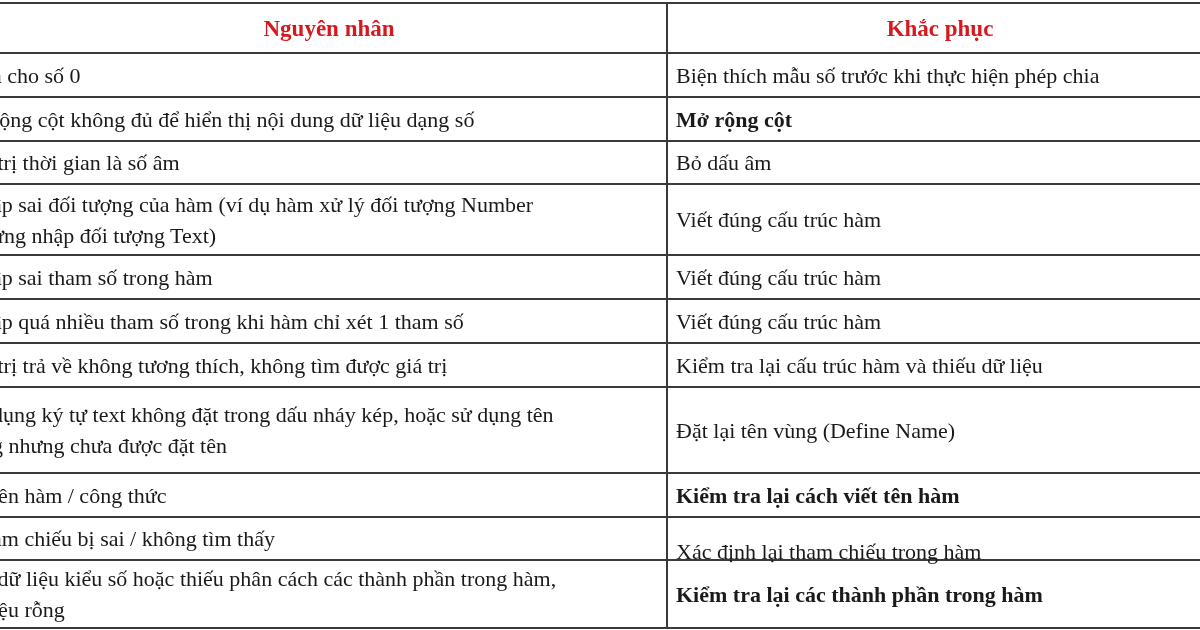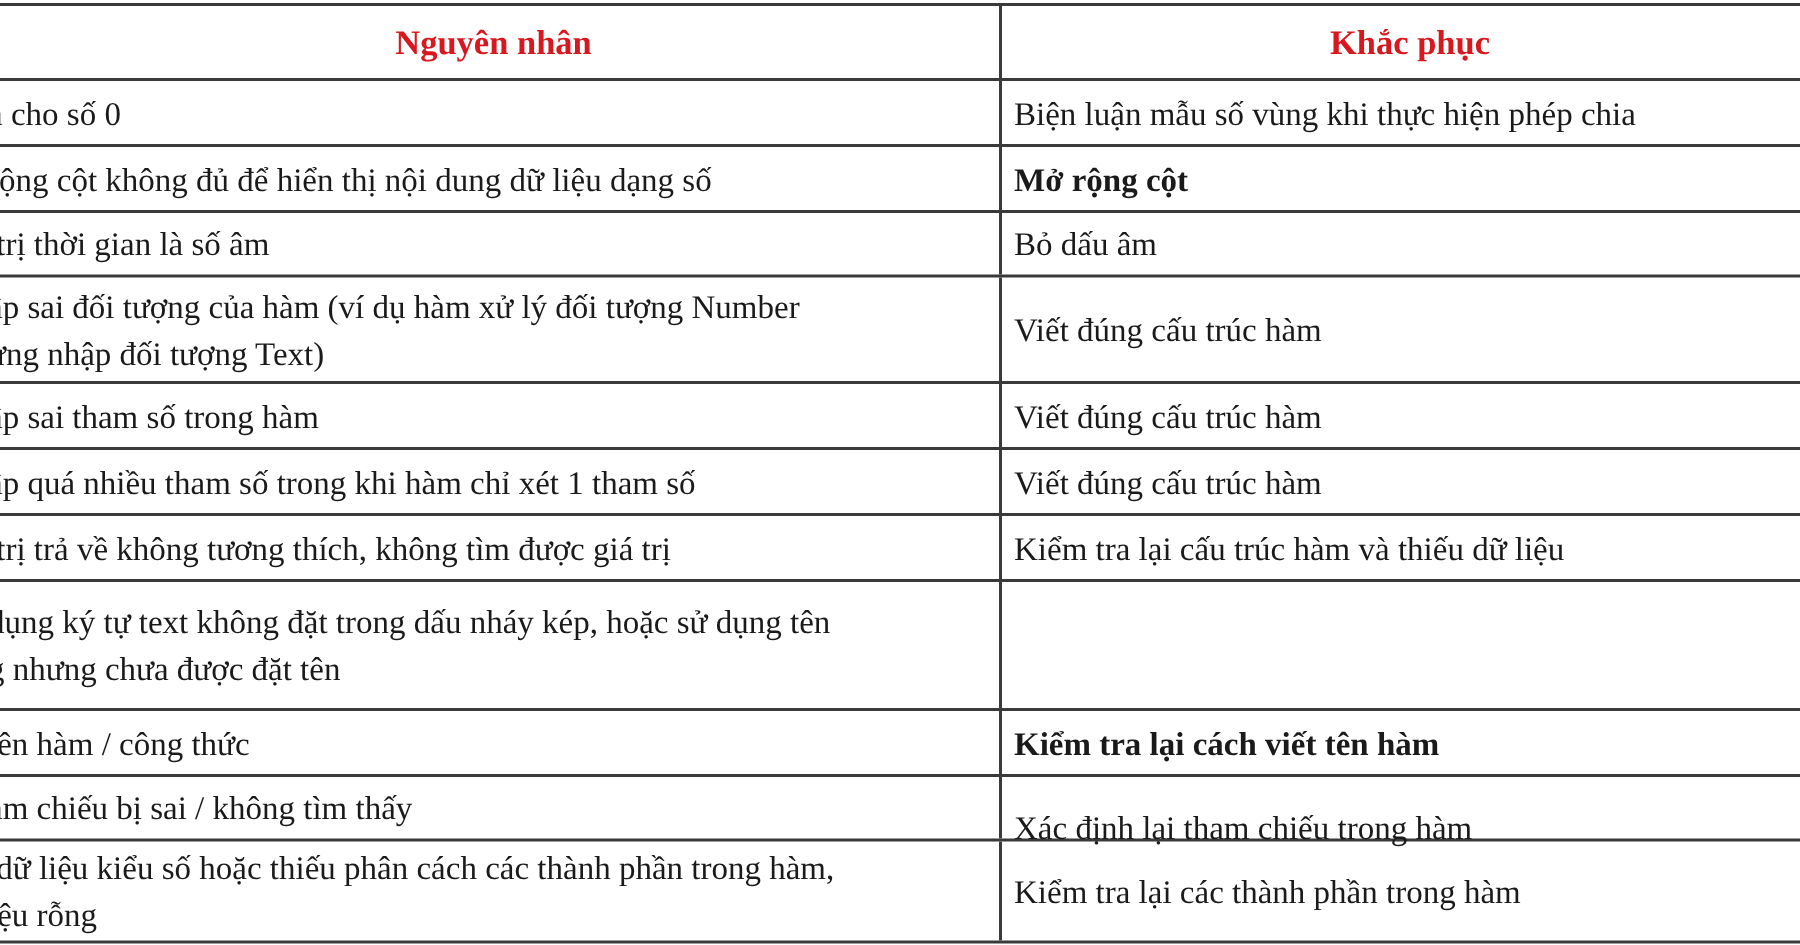--- a/index.html
+++ b/index.html
@@ -68,21 +68,21 @@
   </div>
   <div id="rows">
       <div class="row" style="height: 44px;">
         <div class="cell cause">
           <div class="multi">
             <span style="white-space: pre;">a cho số 0</span>
           </div>
         </div>
         <div class="cell fix">
           <div class="multi">
-            <span style="white-space: pre;">Biện luận mẫu số vùng khi thực hiện phép chia</span>
+            <span style="white-space: pre;">Biện thích mẫu số trước khi thực hiện phép chia</span>
           </div>
         </div>
       </div>
       <div class="row" style="height: 44px;">
         <div class="cell cause">
           <div class="multi">
             <span style="white-space: pre;">rộng cột không đủ để hiển thị nội dung dữ liệu dạng số</span>
           </div>
         </div>
         <div class="cell fix">
@@ -154,20 +154,21 @@
       </div>
       <div class="row" style="height: 86px;">
         <div class="cell cause">
           <div class="multi">
             <span style="white-space: pre;">dụng ký tự text không đặt trong dấu nháy kép, hoặc sử dụng tên</span>
             <span style="white-space: pre;">g nhưng chưa được đặt tên</span>
           </div>
         </div>
         <div class="cell fix">
           <div class="multi">
+            <span style="white-space: pre;">Đặt lại tên vùng (Define Name)</span>
           </div>
         </div>
       </div>
       <div class="row" style="height: 44px;">
         <div class="cell cause">
           <div class="multi">
             <span style="white-space: pre;">tên hàm / công thức</span>
           </div>
         </div>
         <div class="cell fix">
@@ -190,18 +191,18 @@
       </div>
       <div class="row" style="height: 68px;">
         <div class="cell cause">
           <div class="multi">
             <span style="white-space: pre;"> dữ liệu kiểu số hoặc thiếu phân cách các thành phần trong hàm,</span>
             <span style="white-space: pre;">iệu rỗng</span>
           </div>
         </div>
         <div class="cell fix">
           <div class="multi">
-            <span style="white-space: pre;">Kiểm tra lại các thành phần trong hàm</span>
+            <span style="white-space: pre; font-weight: bold;">Kiểm tra lại các thành phần trong hàm</span>
           </div>
         </div>
       </div>
     </div>
 </div>
 
 </body></html>

